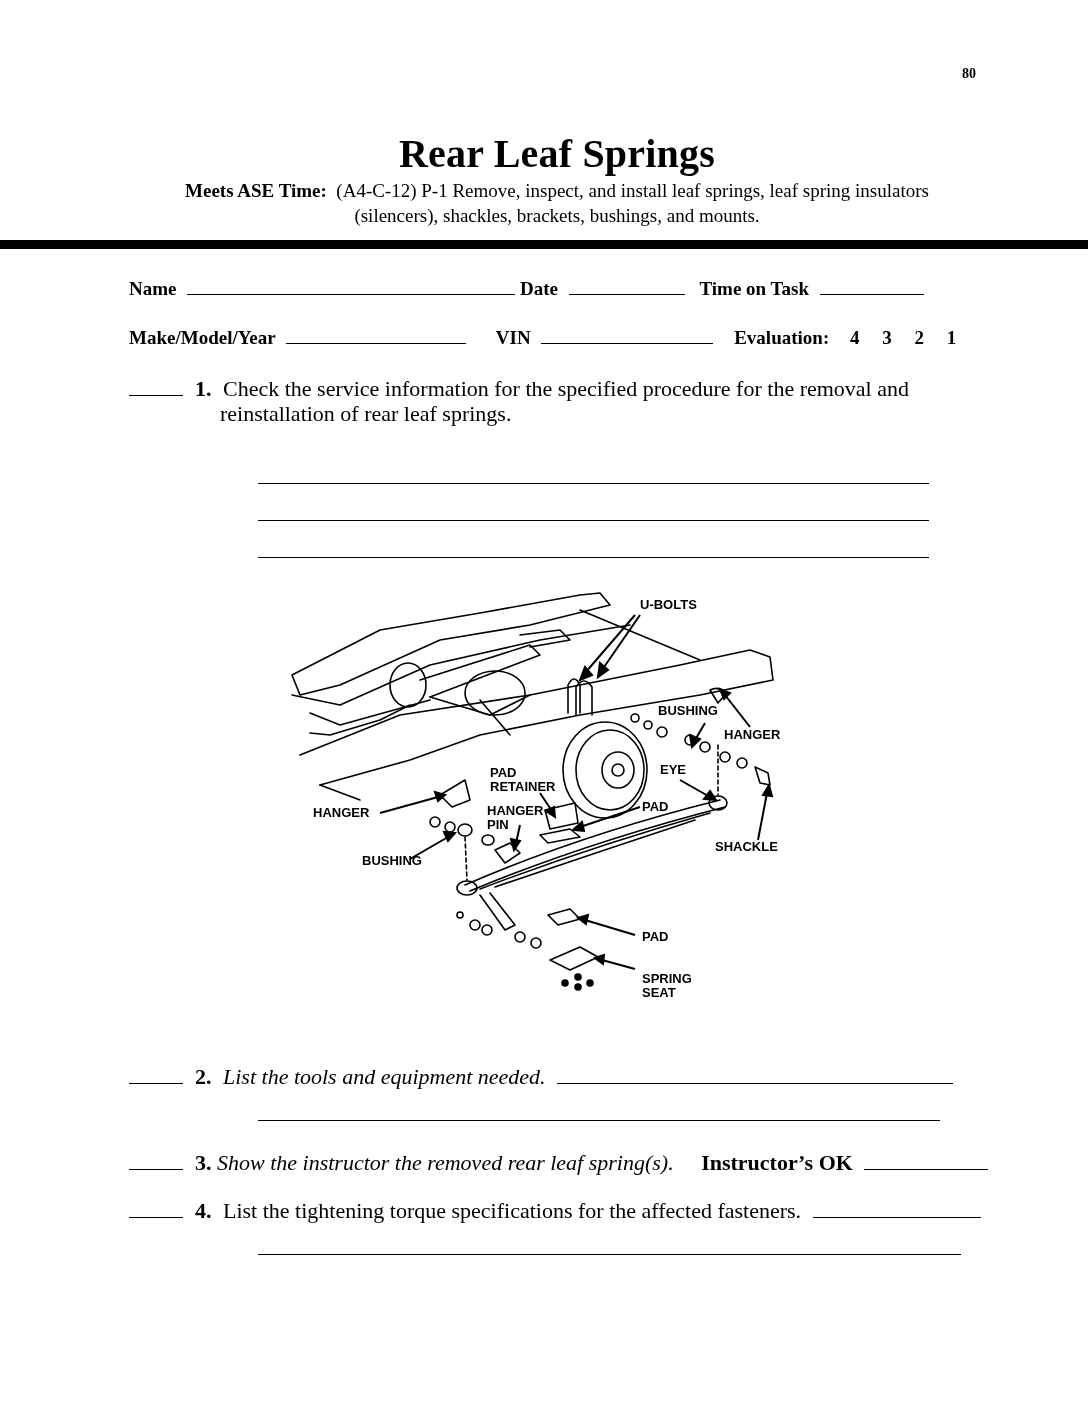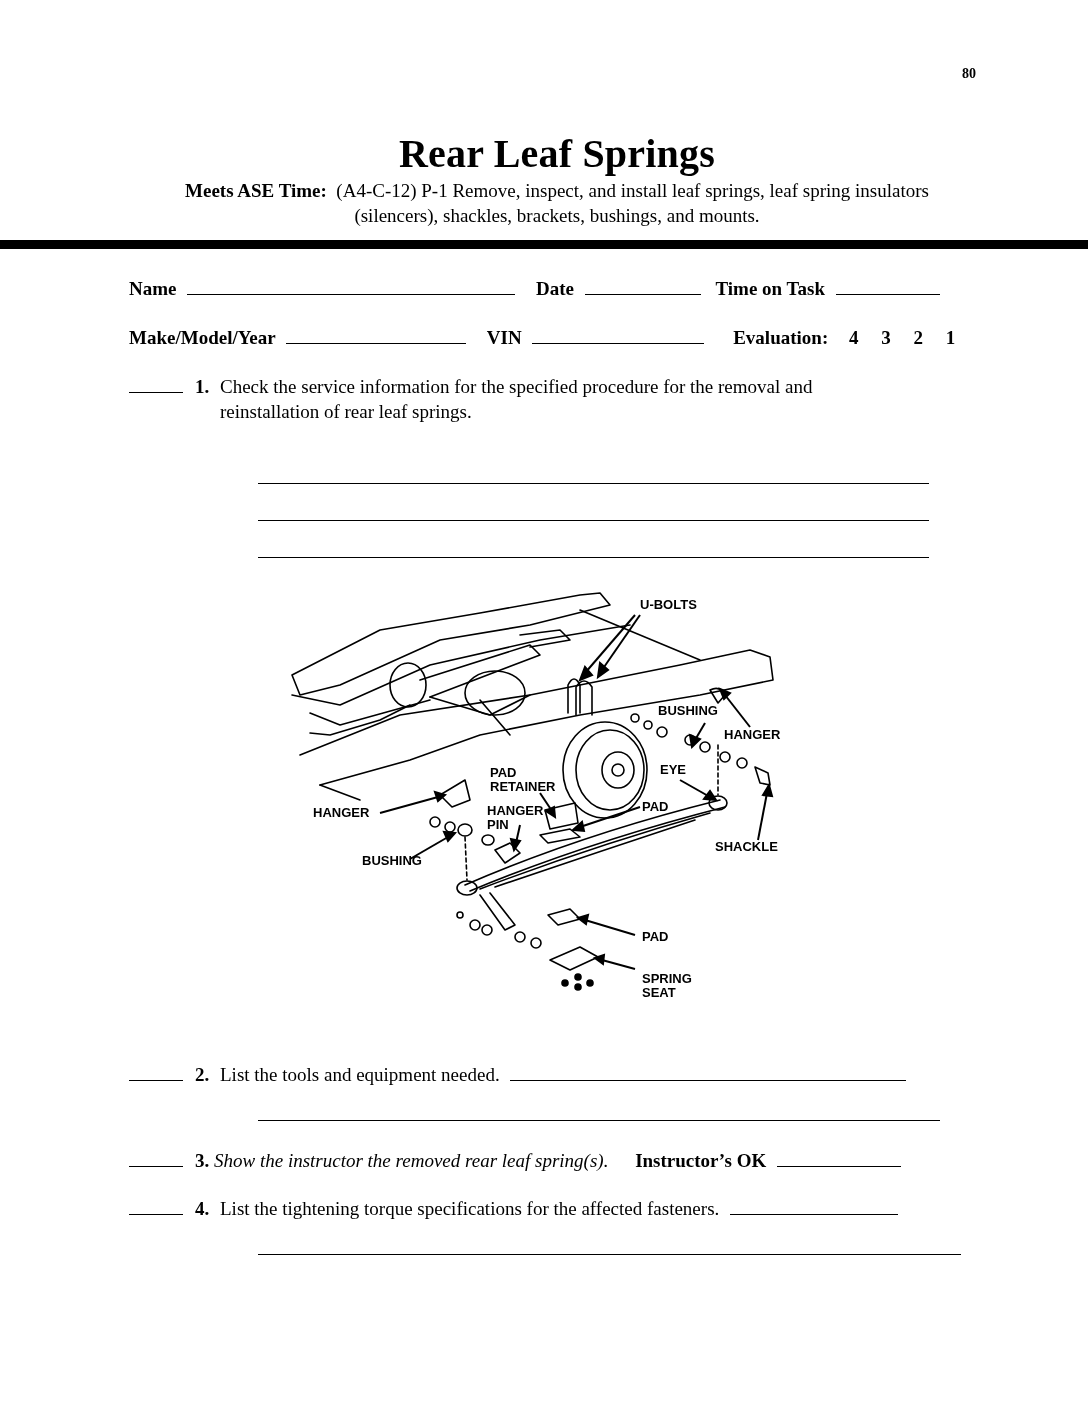--- a/index.html
+++ b/index.html
@@ -7,53 +7,53 @@
          font-family: "Liberation Serif", "DejaVu Serif", serif; color: #000; }
   .abs { position: absolute; }
   .page-num { top: 66px; left: 962px; font-size: 14px; font-weight: bold; }
   .title { top: 130px; left: 0; width: 1114px; text-align: center; font-size: 40px; font-weight: bold; letter-spacing: 0.2px; }
   .ase1 { top: 180px; left: 0; width: 1114px; text-align: center; font-size: 19px; }
   .ase2 { top: 205px; left: 0; width: 1114px; text-align: center; font-size: 19px; }
   .rule { top: 240px; left: 0; width: 1088px; height: 9px; background: #000; }
   .fieldrow { font-size: 19px; font-weight: bold; white-space: nowrap; }
   .blank { display: inline-block; border-bottom: 1.5px solid #000; height: 16px; vertical-align: baseline; }
   .line { height: 0; border-top: 1.5px solid #000; }
-  .task { font-size: 19px; white-space: nowrap; }
+  .task { font-size: 22px; white-space: nowrap; }
   .task .num { font-weight: bold; }
   .task .chk { display: inline-block; width: 54px; border-bottom: 1.5px solid #000; height: 16px; margin-right: 12px; }
   .diagram { top: 585px; left: 280px; width: 520px; height: 430px; }
   .lbl { font-family: "Liberation Sans", "DejaVu Sans", sans-serif; font-weight: bold; font-size: 13px; line-height: 14px; fill: #000; }
 </style>
 </head>
 <body>
 
 <div class="abs page-num">80</div>
 <div class="abs title">Rear Leaf Springs</div>
 <div class="abs ase1">
   <b>Meets ASE Time:</b>&nbsp;
   <span>(A4-C-12) P-1  Remove, inspect, and install leaf springs, leaf spring insulators</span>
 </div>
 <div class="abs ase2">(silencers), shackles, brackets, bushings, and mounts.</div>
 <div class="abs rule"></div>
 
 <div class="abs fieldrow" style="top:278px; left:129px;">
   <span>Name</span>
   <span class="blank" style="width:328px; margin-left:6px;"></span>
-  <span style="margin-left:16px;">Date</span>
+  <span style="">Date</span>
   <span class="blank" style="width:116px; margin-left:6px;"></span>
   <span style="margin-left:10px;margin-top:16px;">Time on Task</span>
   <span class="blank" style="width:104px; margin-left:6px;"></span>
 </div>
 
 <div class="abs fieldrow" style="top:327px; left:129px;">
   <span>Make/Model/Year</span>
   <span class="blank" style="width:180px; margin-left:6px;"></span>
-  <span style="margin-left:16px;">VIN</span>
+  <span style="margin-left:25px;">VIN</span>
   <span class="blank" style="width:172px; margin-left:6px;"></span>
-  <span style="margin-left:24px;">Evaluation:</span>
+  <span style="margin-left:16px;">Evaluation:</span>
   <span style="margin-left:16px;">4</span>
   <span style="margin-left:18px;">3</span>
   <span style="margin-left:18px;">2</span>
   <span style="margin-left:18px;">1</span>
 </div>
 
 <div class="abs task" style="top:376px; left:129px;">
   <span class="chk"></span><span class="num">1.</span>
   <span style="margin-left:6px;">Check the service information for the specified procedure for the removal and</span>
 </div>
@@ -179,21 +179,21 @@
   <text class="lbl" x="362" y="226">PAD</text>
   <text class="lbl" x="435" y="266">SHACKLE</text>
   <text class="lbl" x="82" y="280">BUSHING</text>
   <text class="lbl" x="362" y="356">PAD</text>
   <text class="lbl" x="362" y="398">SPRING</text>
   <text class="lbl" x="362" y="412">SEAT</text>
 </svg>
 
 <div class="abs task" style="top:1064px; left:129px;">
   <span class="chk"></span><span class="num">2.</span>
-  <span style="margin-left:6px;">List the tools and equipment needed.</span>
+  <span style="margin-left:6px;font-style:italic;">List the tools and equipment needed.</span>
   <span class="blank" style="width:396px; margin-left:6px;"></span>
 </div>
 <div class="abs line" style="top:1120px; left:258px; width:682px;"></div>
 
 <div class="abs task" style="top:1150px; left:129px;">
   <span class="chk"></span><span class="num">3.</span>
   <span style="font-style:italic;">Show the instructor the removed rear leaf spring(s).</span>
   <b style="margin-left:22px;">Instructor’s OK</b>
   <span class="blank" style="width:124px; margin-left:6px;"></span>
 </div>

